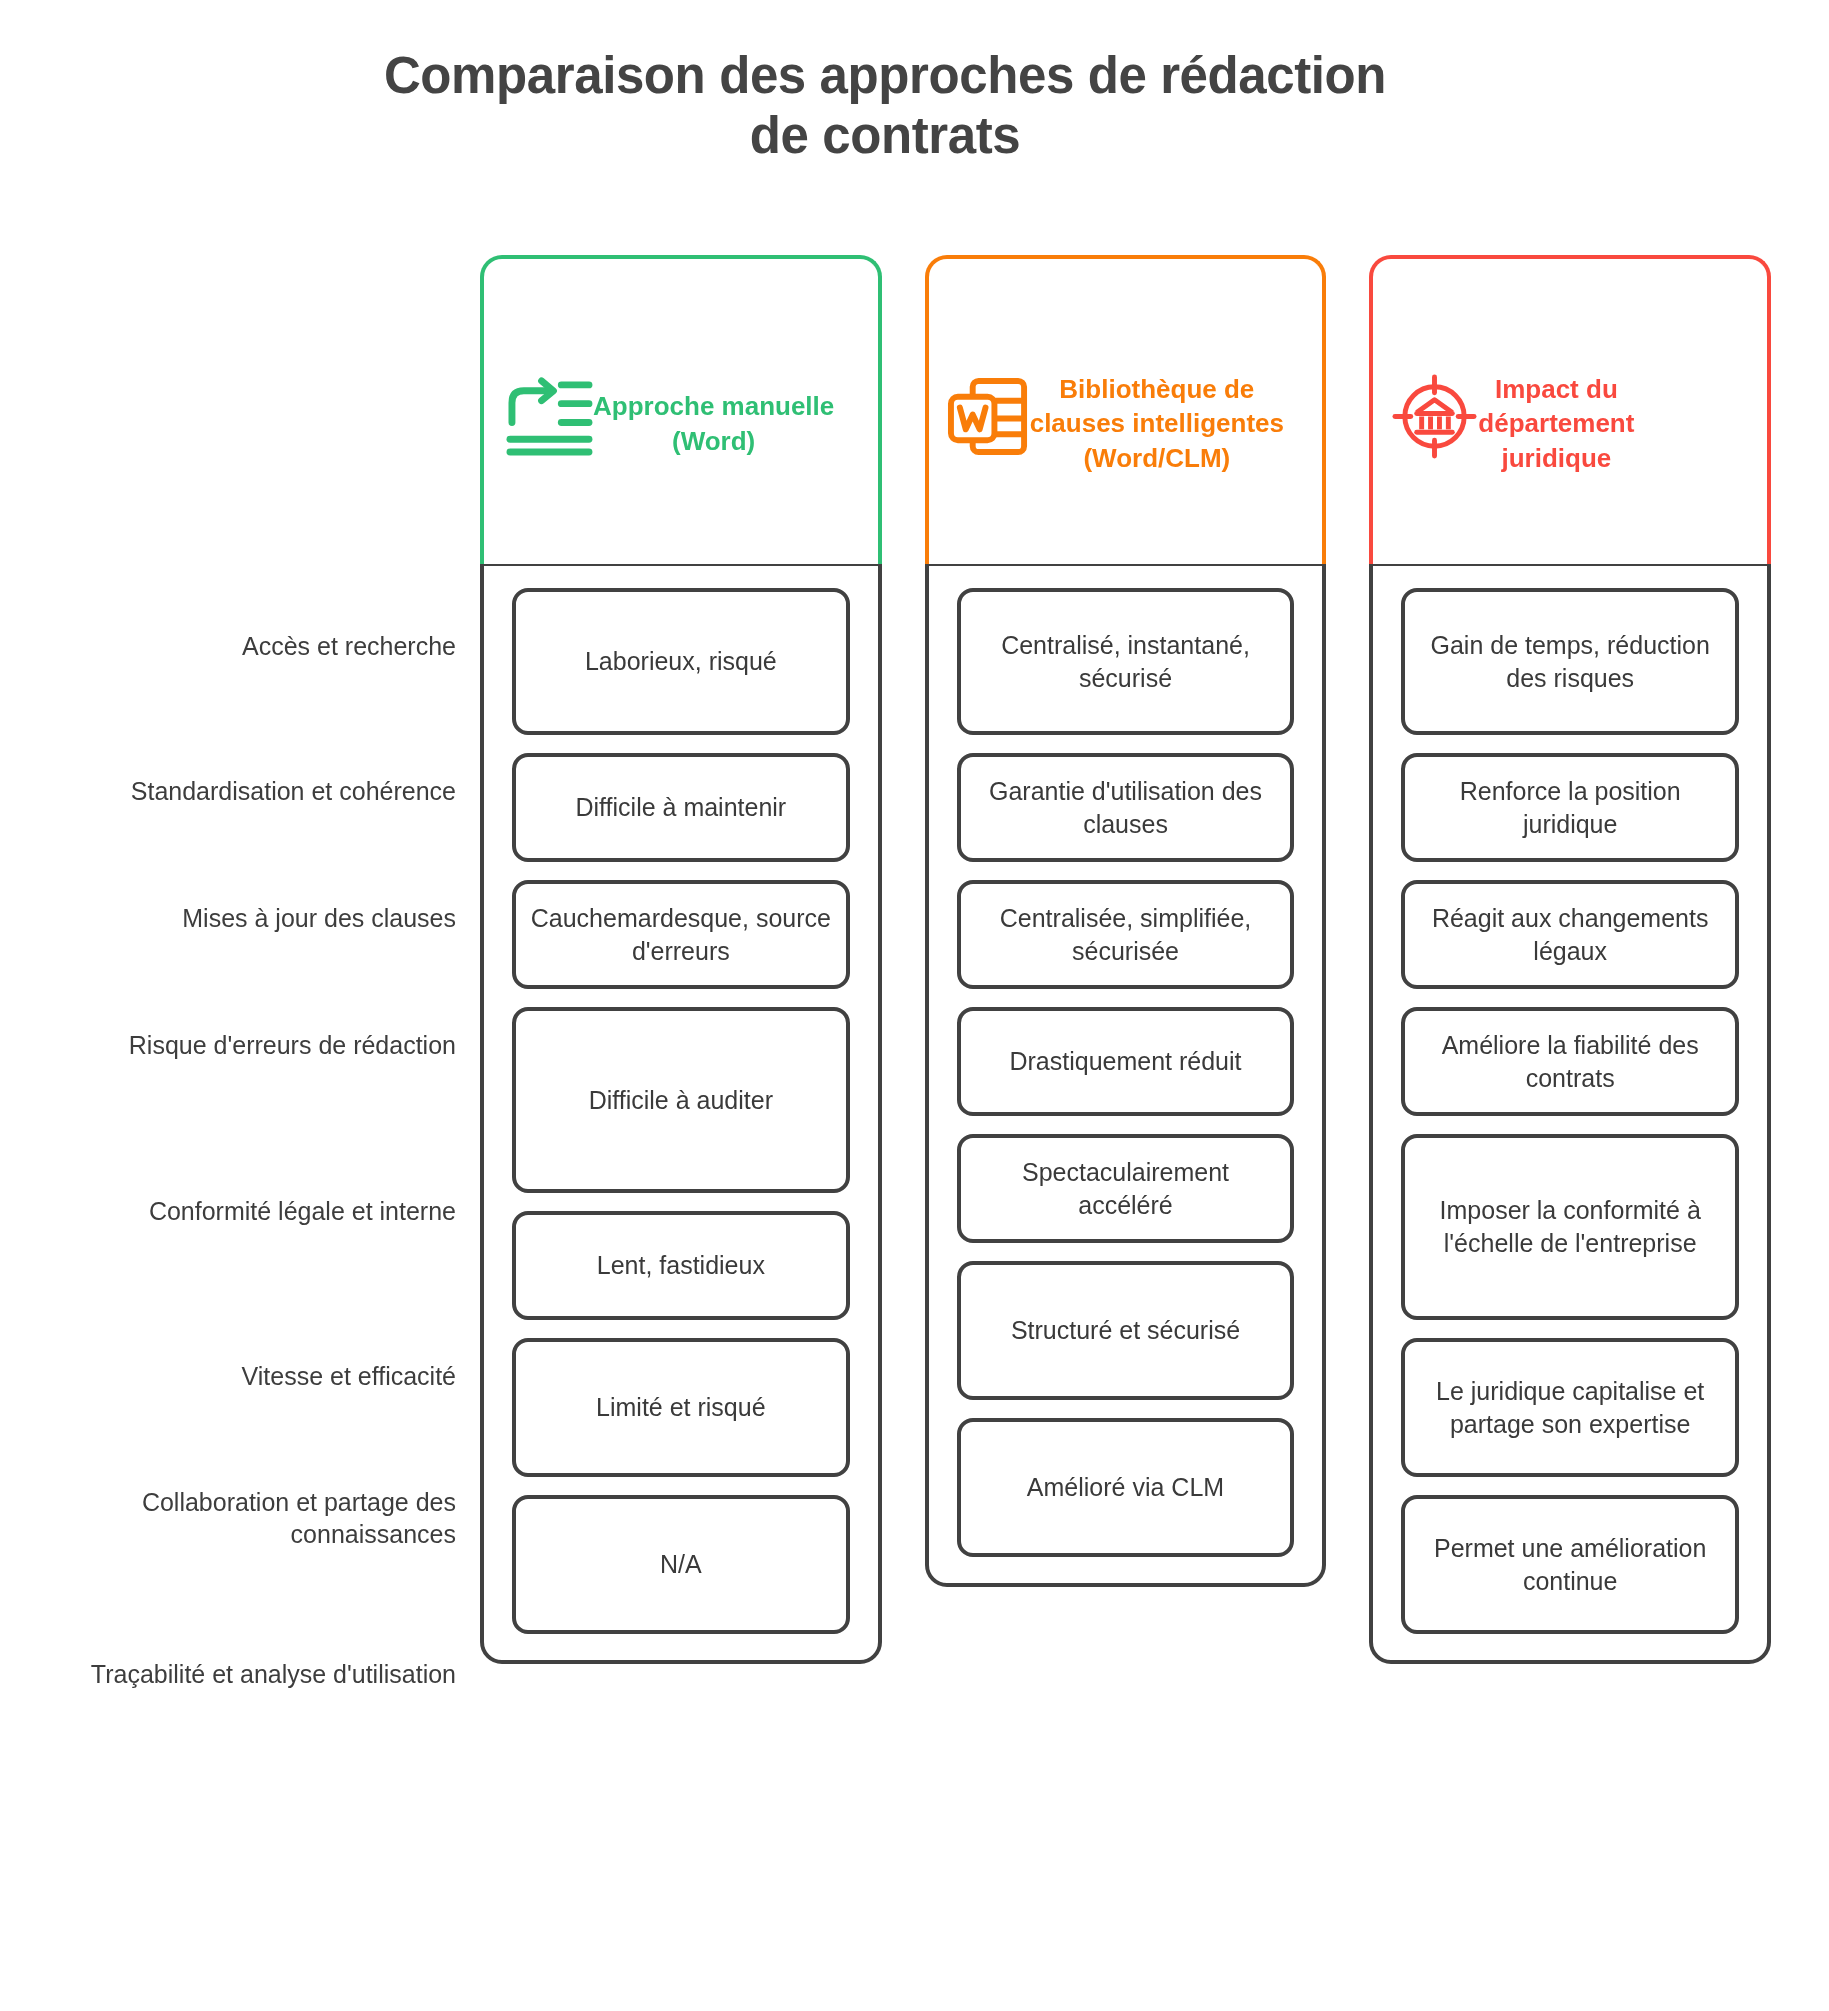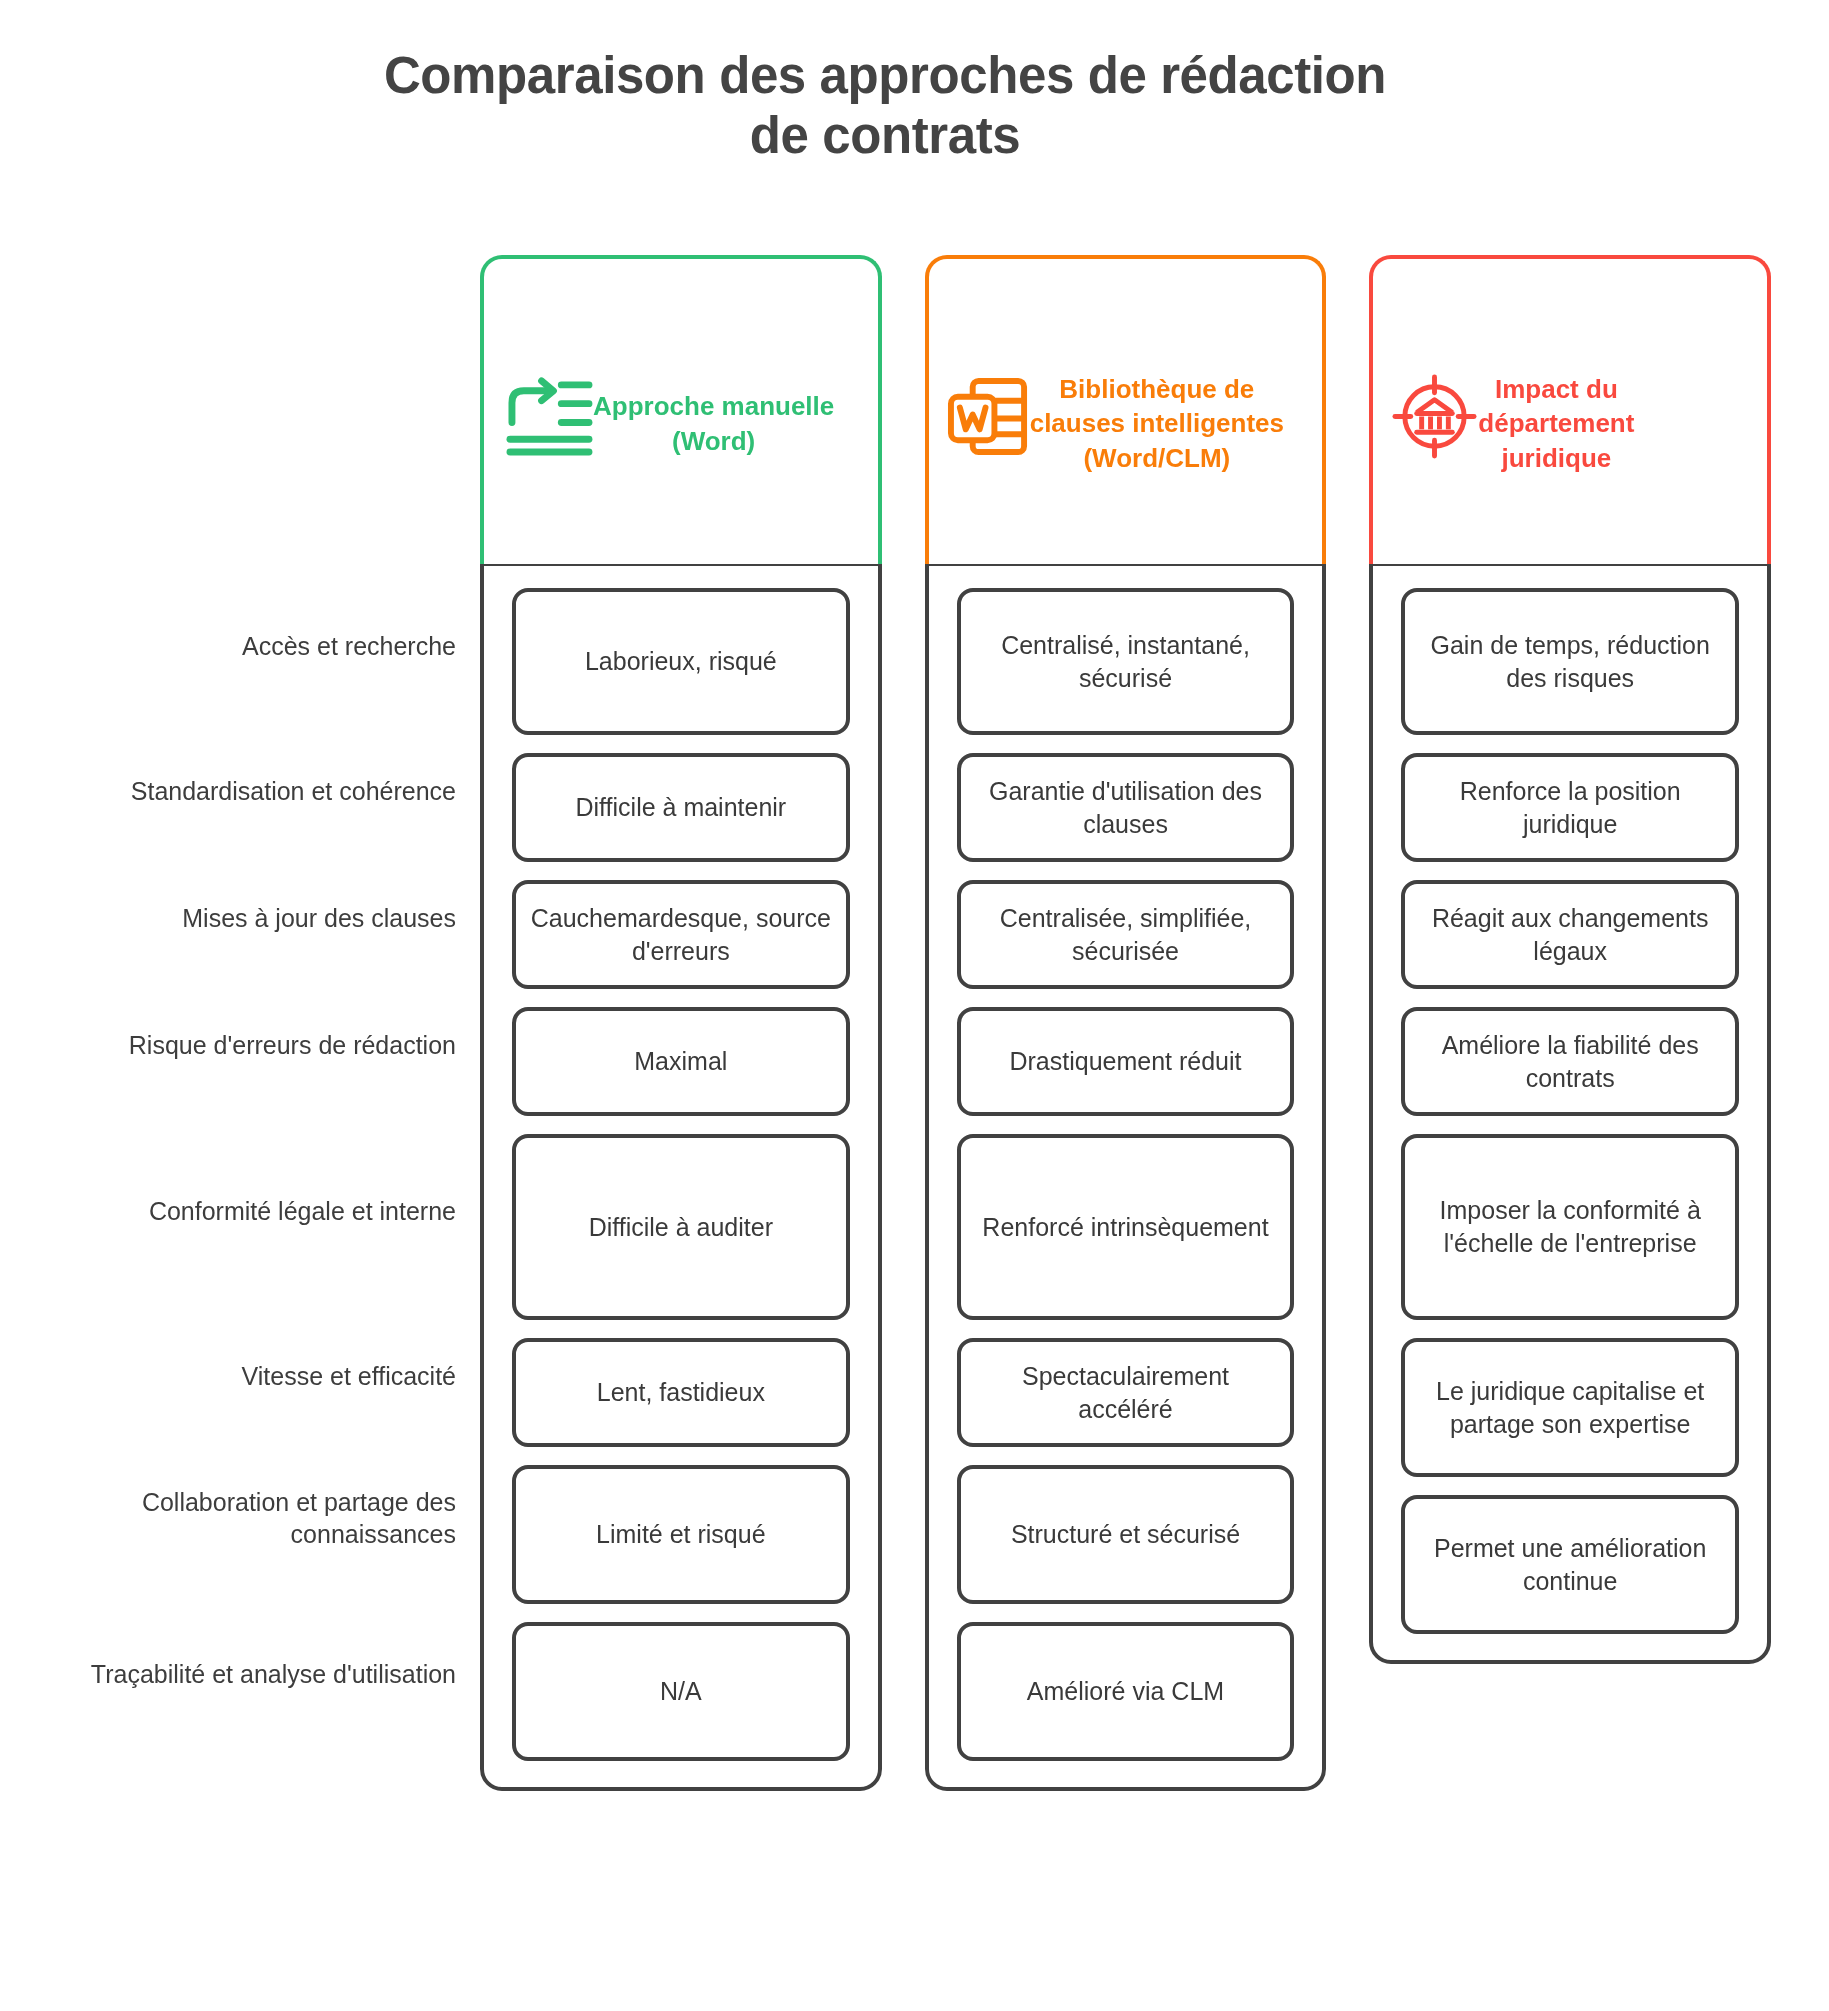--- a/index.html
+++ b/index.html
@@ -185,21 +185,20 @@
         </div>
         <div class="head-title" style="color:#2FBF74">
           <span>Approche manuelle</span><br>
           <span>(Word)</span>
         </div>
       </div>
       <div class="col-body">
         <div class="cell rh-0">Laborieux, risqué</div>
         <div class="cell rh-1">Difficile à maintenir</div>
         <div class="cell rh-2">Cauchemardesque, source d'erreurs</div>
-        <div class="cell rh-3">Maximal</div>
         <div class="cell rh-4">Difficile à auditer</div>
         <div class="cell rh-5">Lent, fastidieux</div>
         <div class="cell rh-6">Limité et risqué</div>
         <div class="cell rh-7">N/A</div>
       </div>
     </div>
 
     <div class="col">
       <div class="col-head" style="border-color:#F97D09">
         <div class="icon-wrap">
@@ -216,21 +215,20 @@
           <span>Bibliothèque de</span><br>
           <span>clauses intelligentes</span><br>
           <span>(Word/CLM)</span>
         </div>
       </div>
       <div class="col-body">
         <div class="cell rh-0">Centralisé, instantané, sécurisé</div>
         <div class="cell rh-1">Garantie d'utilisation des clauses</div>
         <div class="cell rh-2">Centralisée, simplifiée, sécurisée</div>
         <div class="cell rh-3">Drastiquement réduit</div>
-        <div class="cell rh-4">Renforcé intrinsèquement</div>
         <div class="cell rh-5">Spectaculairement accéléré</div>
         <div class="cell rh-6">Structuré et sécurisé</div>
         <div class="cell rh-7">Amélioré via CLM</div>
       </div>
     </div>
 
     <div class="col">
       <div class="col-head" style="border-color:#F9493E">
         <div class="icon-wrap">
           <svg width="87" height="87" viewBox="0 0 88 88" fill="none">

